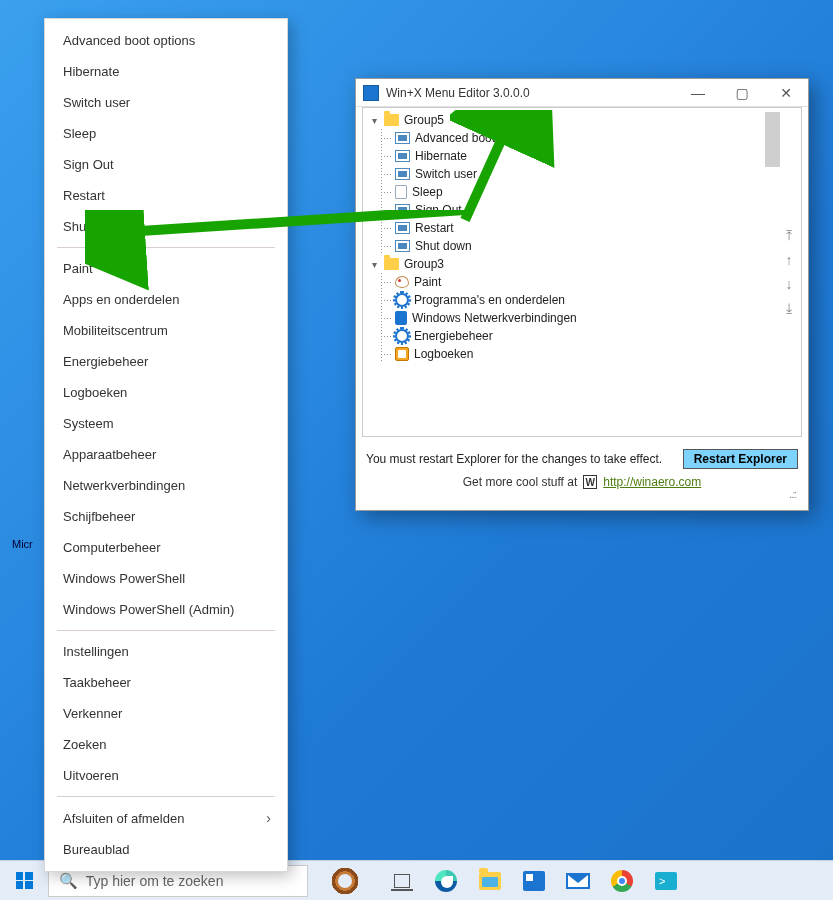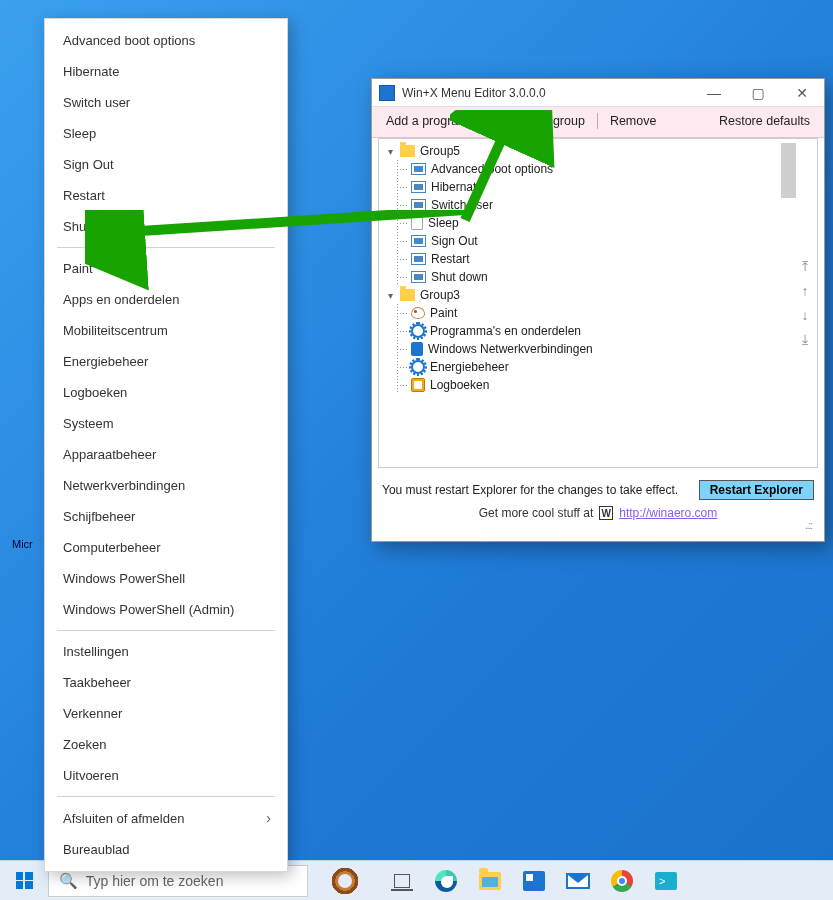--- a/index.html
+++ b/index.html
@@ -38,21 +38,20 @@
 
   
   .editor-window {
     position: absolute;
     left: 355px; top: 78px;
     width: 454px;
     background: #fff;
     border: 1px solid #9a9a9a;
     box-shadow: 6px 6px 20px rgba(0,0,0,.35);
     z-index: 10;
-    margin-left: 16px;
   }
   .titlebar {
     height: 28px; display: flex; align-items: center;
     background: #fff; border-bottom: 1px solid #e0e0e0;
   }
   .titlebar .appicon {
     width: 16px; height: 16px; margin: 0 7px;
     background: #1b74cf; border: 1px solid #135a9f;
   }
   .titlebar .title { font-size: 12px; color: #333; flex: 1; }
@@ -105,21 +104,21 @@
   .treebody .icon-log::after{content:"";position:absolute;left:2px;top:2px;right:2px;bottom:2px;background:#fff;border-radius:1px;}
 
   .sidearrows { width: 20px; display:flex; flex-direction:column; align-items:center; justify-content:center; gap:8px; padding-right:4px;}
   .sidearrows span { font-size:14px; color:#888; cursor:pointer;}
   .scrollthumb { position:absolute; right:21px; top:4px; width:15px; height:55px; background:#cfcfcf; border-radius:0;}
 
   .footer { padding: 6px 10px 10px; font-size: 12px; color: #222; }
   .footnote { display:flex; align-items:center; justify-content:space-between; margin-bottom:6px;gap:8px;}
   .restart-btn { border:1px solid #555; background:#7dd3fc; padding:2px 10px; font-weight:600; font-size:12px; cursor:pointer; }
   .footlink { display:flex; align-items:center; justify-content:center; gap:6px; color:#333;}
-  .footlink a { color:#8b5cf6; text-decoration:underline; cursor:pointer;}
+  .footlink a { color:#4d7c0f; text-decoration:underline; cursor:pointer;}
   .footlink .wic { width:14px;height:14px;background:#fff;border:1px solid #333;display:inline-flex;align-items:center;justify-content:center;font-weight:700;font-size:10px;}
   .grip { text-align:right; color:#888; font-size:10px; padding-right:2px; letter-spacing:-1px;}
 
   
   .arrow-svg { position:absolute; z-index:30; pointer-events:none; }
 
   
   .taskbar {
     position:absolute; left:0; right:0; bottom:0; height:40px;
     background:#e3ecf7; border-top:1px solid #c3d4e6;
@@ -245,29 +244,20 @@
   </div>
 
 <div class="editor-window">
   <div class="titlebar">
     <div class="appicon"></div>
     <span class="title">Win+X Menu Editor 3.0.0.0</span>
     <div class="win-ctrl">—</div>
     <div class="win-ctrl">▢</div>
     <div class="win-ctrl close">✕</div>
   </div>
-  <div class="toolbar">
-    <span class="tbtn caret">Add a program</span>
-    <span class="tsep"></span>
-    <span class="tbtn">Create a group</span>
-    <span class="tsep"></span>
-    <span class="tbtn">Remove</span>
-    <span class="spacer"></span>
-    <span class="tbtn">Restore defaults</span>
-  </div>
   <div class="treepane">
     <div class="treebody" id="treebody">
         <div class="gnode group">
           <span class="exp">▾</span>
           <span class="fold"></span>
           <span>Group5</span>
         </div>
         <div class="gnode child">
           <span class="hline"></span>
           <span class="icon-win"></span>

